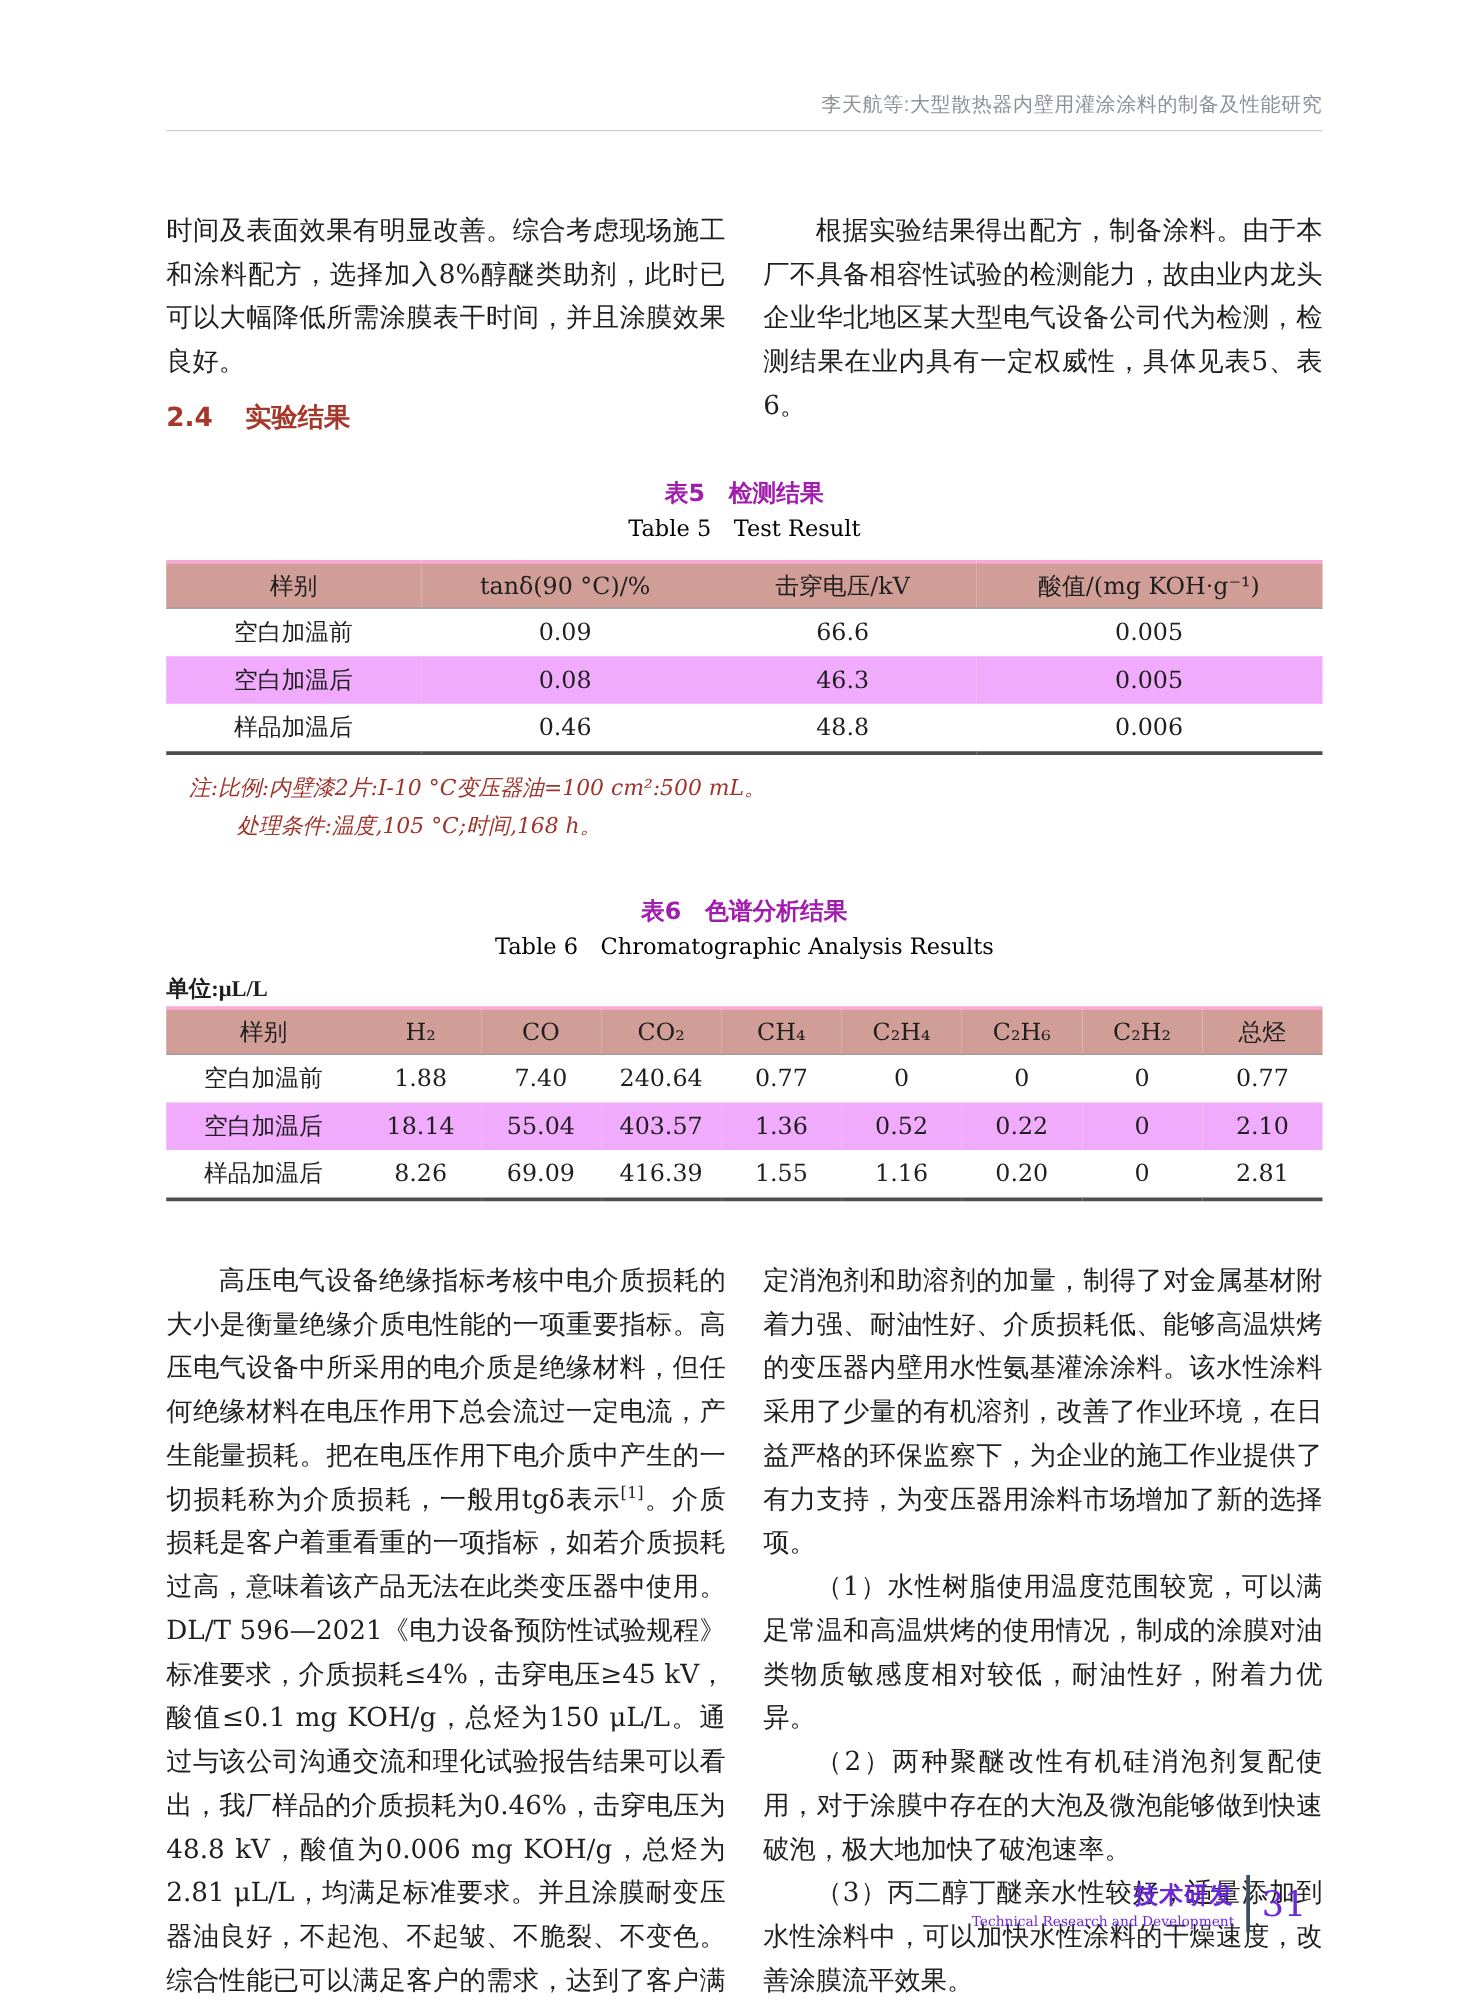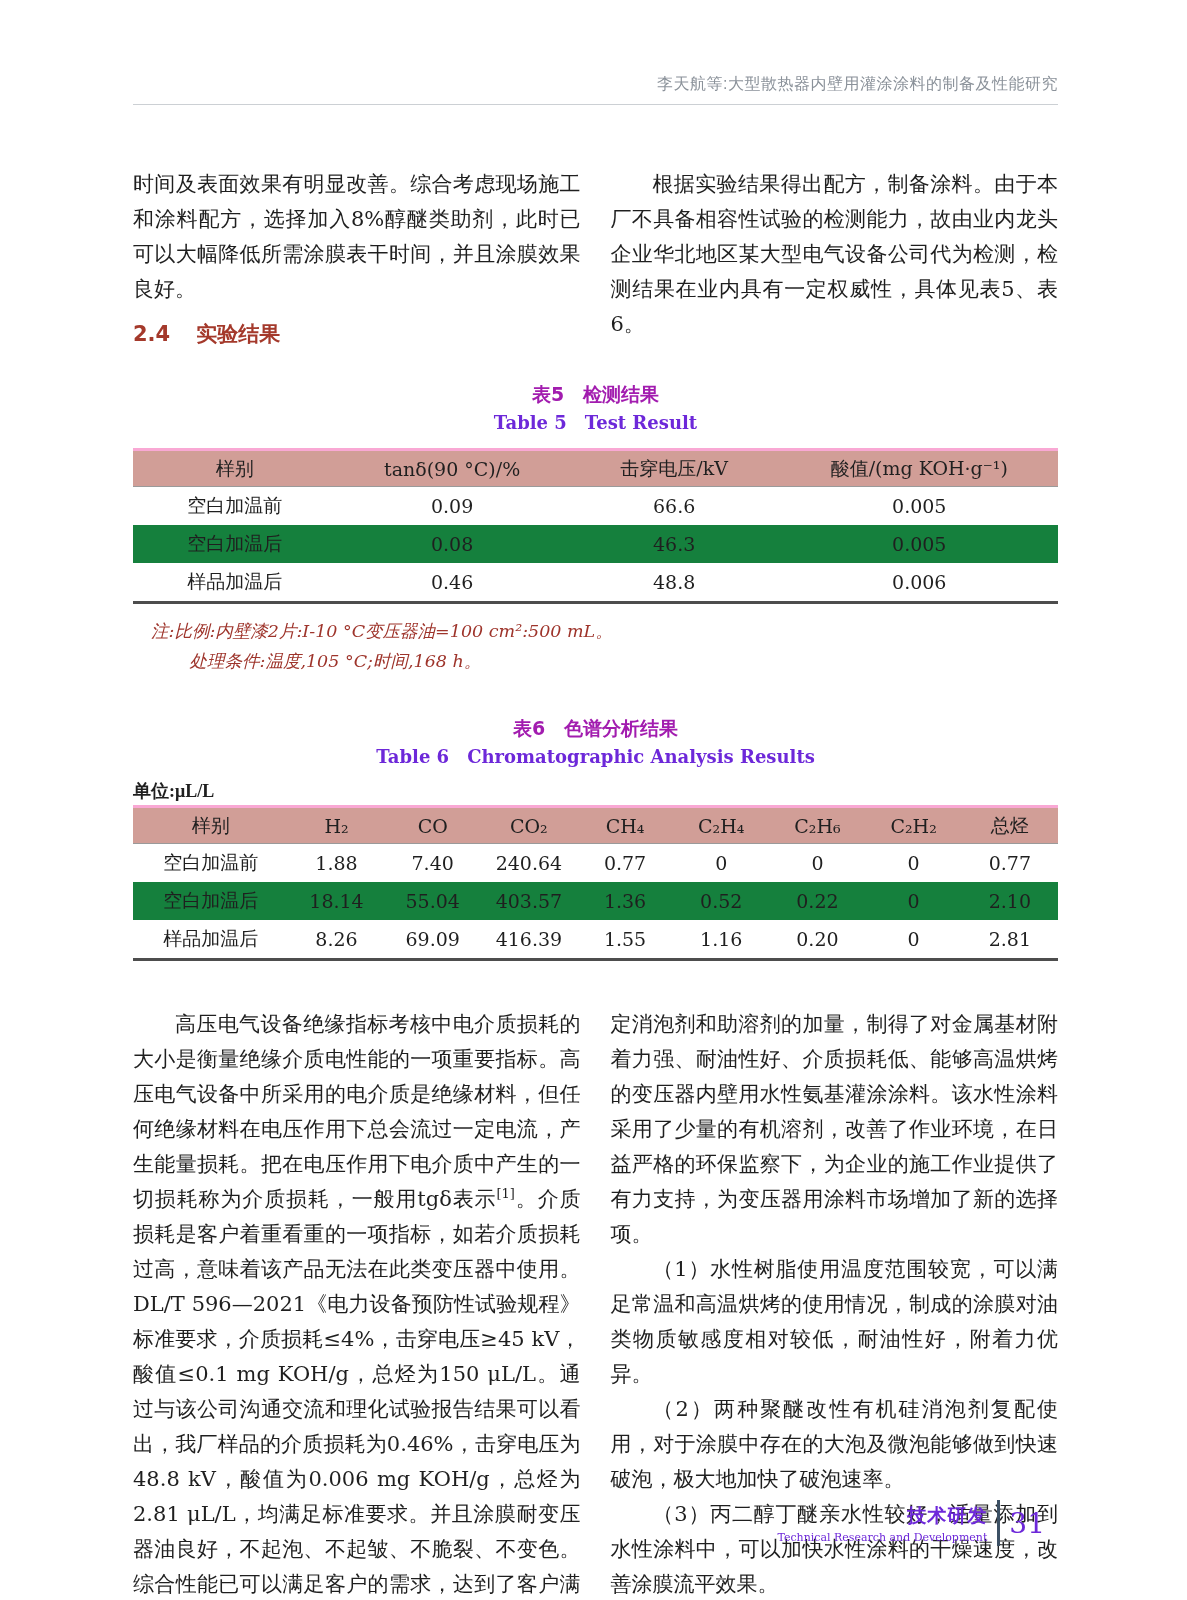--- a/index.html
+++ b/index.html
@@ -32,38 +32,38 @@
   }
   .section-heading .sec-num{margin-right:26px;}
   
   .table-block{margin-top:34px;}
   .tbl-title-cn{
     text-align:center;font-family:"DejaVu Sans","Liberation Sans",sans-serif;
     font-weight:bold;font-size:19px;color:#a21caf;margin:0;
   }
   .tbl-title-en{
     text-align:center;font-family:"DejaVu Serif","Liberation Serif",serif;
-    font-weight:bold;font-size:18px;color:#6d28d9;margin:3px 0 0 0;
+    font-weight:normal;font-size:18px;color:#000000;margin:3px 0 0 0;
   }
   .unit-line{
     text-align:left;font-weight:bold;font-size:18px;margin:10px 17px 2px 0;
     font-family:Liberation Serif, serif;
   }
   table.data-table{
     width:100%;border-collapse:collapse;table-layout:fixed;
     margin-top:13px;
     border-top:3px solid #f9a8d4;border-bottom:3px solid #4d4d4d;
     font-size:19px;
   }
   table.data-table thead th{
     background:#d19e97;font-weight:normal;height:35px;
     border-bottom:1.5px solid #9a9a9a;padding:0 2px;
   }
   table.data-table td{height:38px;text-align:center;padding:0 2px;}
-  table.data-table tr.alt{background:#15803d;}
+  table.data-table tr.alt{background:#f0abfc;}
   
   .tbl-note{
     margin:12px 0 0 18px;color:#9e342b;font-size:17.5px;line-height:30px;
     font-style:italic;font-family:"DejaVu Serif","Liberation Serif",serif;
   }
   .tbl-note .note-line2{display:block;padding-left:2.2em;}
   
   .body-row{margin-top:46px;}
   sup.ref-mark{font-size:13px;line-height:0;}
   

